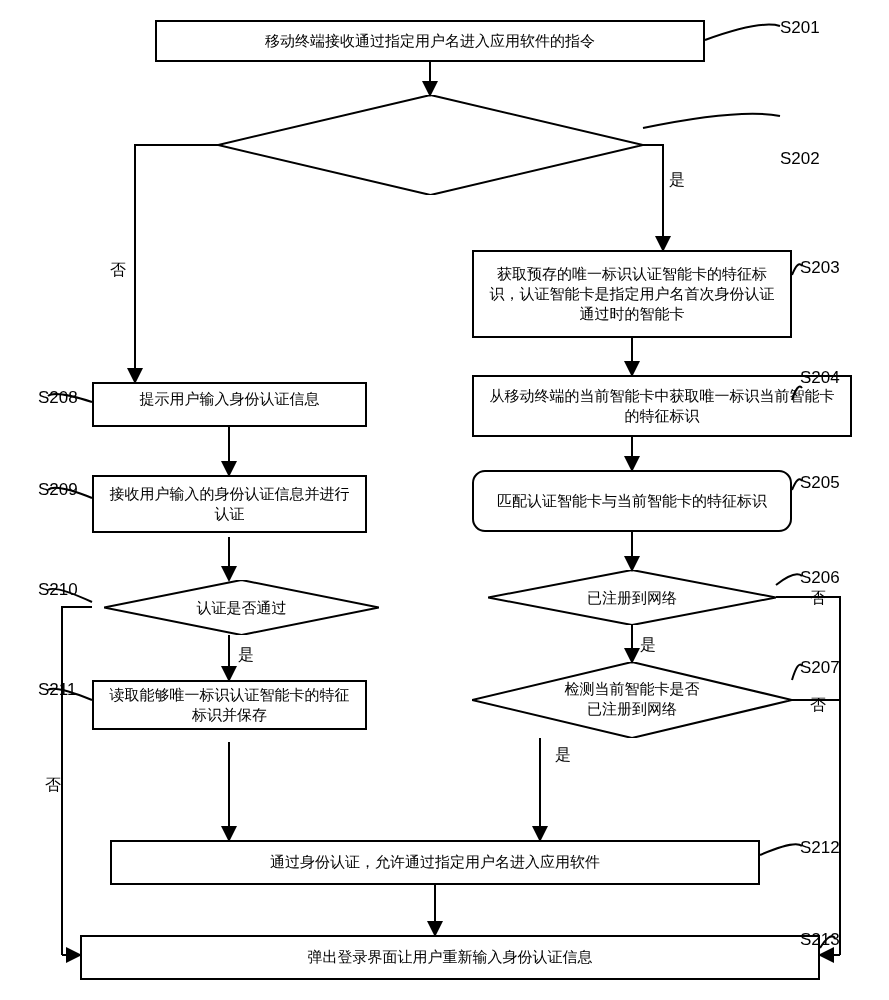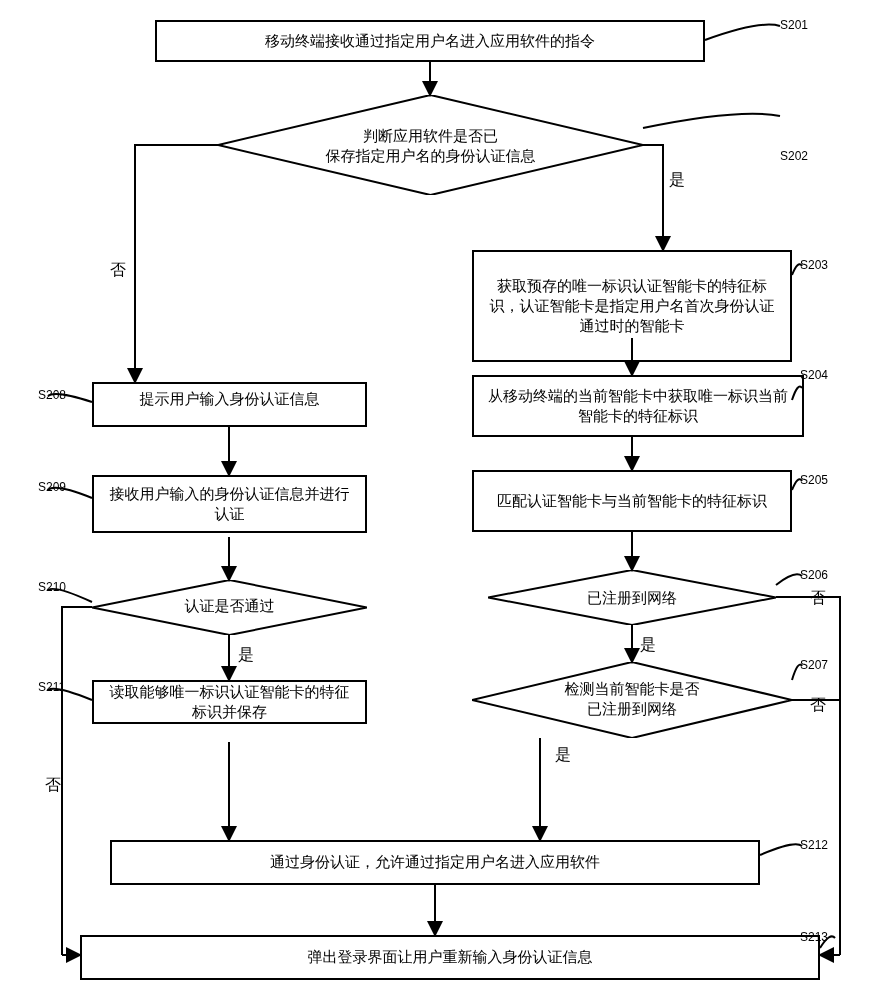--- a/index.html
+++ b/index.html
@@ -33,100 +33,96 @@
   .diamond .dtext {
     position: absolute;
     left: 0; right: 0; top: 50%;
     transform: translateY(-50%);
     text-align: center;
     line-height: 1.3;
     padding: 0 30px;
   }
   .label {
     position: absolute;
-    font-size: 12px;
+    font-size: 17px;
   }
   .small {
     position: absolute;
     font-size: 16px;
   }
   svg.lines {
     position: absolute;
     top: 0; left: 0;
     width: 889px; height: 1000px;
     pointer-events: none;
   }
 </style>
 </head>
 <body>
 
 <div class="box" style="left:155px; top:20px; width:550px; height:42px;">
   <span>移动终端接收通过指定用户名进入应用软件的指令</span>
 </div>
 
-<div class="box" style="left:472px; top:250px; width:320px; height:112px;align-items:center;">
+<div class="box" style="left:472px; top:250px; width:320px; height:88px;align-items:center;">
   <span>获取预存的唯一标识认证智能卡的特征标识，认证智能卡是指定用户名首次身份认证通过时的智能卡</span>
 </div>
 
-<div class="box" style="left:472px; top:375px; width:332px; height:62px;">
+<div class="box" style="left:472px; top:375px; width:380px; height:62px;">
   <span>从移动终端的当前智能卡中获取唯一标识当前智能卡的特征标识</span>
 </div>
 
-<div class="box" style="left:472px; top:470px; width:320px; height:62px;">
+<div class="box" style="left:472px; top:470px; width:320px; height:62px;border-radius:13px;">
   <span>匹配认证智能卡与当前智能卡的特征标识</span>
 </div>
 
 <div class="box" style="left:92px; top:382px; width:275px; height:45px;align-items:flex-end;">
   <span>提示用户输入身份认证信息</span>
 </div>
 
 <div class="box" style="left:92px; top:475px; width:275px; height:58px;">
   <span>接收用户输入的身份认证信息并进行认证</span>
 </div>
 
-<div class="box" style="left:92px; top:680px; width:275px; height:44px;">
+<div class="box" style="left:92px; top:680px; width:275px; height:50px;">
   <span>读取能够唯一标识认证智能卡的特征标识并保存</span>
 </div>
 
 <div class="box" style="left:110px; top:840px; width:650px; height:45px;">
   <span>通过身份认证，允许通过指定用户名进入应用软件</span>
 </div>
 
 <div class="box" style="left:80px; top:935px; width:740px; height:45px;">
   <span>弹出登录界面让用户重新输入身份认证信息</span>
 </div>
 
 <div class="diamond" style="left:218px; top:95px; width:425px; height:100px;">
   <svg width="425" height="100">
       <polygon points="212.5,0 425,50 212.5,100 0,50" fill="#fff" stroke="#000" stroke-width="2"></polygon>
     </svg>
-  <div class="dtext">
-    <span>判断应用软件是否已</span><br>
-    <span>保存指定用户名的身份认证信息</span>
-  </div>
 </div>
 
 <div class="diamond" style="left:488px; top:570px; width:288px; height:55px;">
   <svg width="288" height="55">
       <polygon points="144,0 288,27.5 144,55 0,27.5" fill="#fff" stroke="#000" stroke-width="2"></polygon>
     </svg>
   <div class="dtext"><span>已注册到网络</span></div>
 </div>
 
 <div class="diamond" style="left:472px; top:662px; width:320px; height:76px;font-family:Liberation Mono, monospace;">
   <svg width="320" height="76">
       <polygon points="160,0 320,38 160,76 0,38" fill="#fff" stroke="#000" stroke-width="2"></polygon>
     </svg>
   <div class="dtext">
     <span>检测当前智能卡是否</span><br>
     <span>已注册到网络</span>
   </div>
 </div>
 
-<div class="diamond" style="left:92px; top:580px; width:275px; height:55px;font-family:Liberation Mono, monospace;">
+<div class="diamond" style="left:104px; top:580px; width:275px; height:55px;">
   <svg width="275" height="55">
       <polygon points="137.5,0 275,27.5 137.5,55 0,27.5" fill="#fff" stroke="#000" stroke-width="2"></polygon>
     </svg>
   <div class="dtext"><span>认证是否通过</span></div>
 </div>
 
 <div class="label" style="left:780px; top:18px;">S201</div>
 <div class="label" style="left:780px; top:108px;margin-top:41px;">S202</div>
 <div class="label" style="left:800px; top:258px;">S203</div>
 <div class="label" style="left:800px; top:368px;">S204</div>

